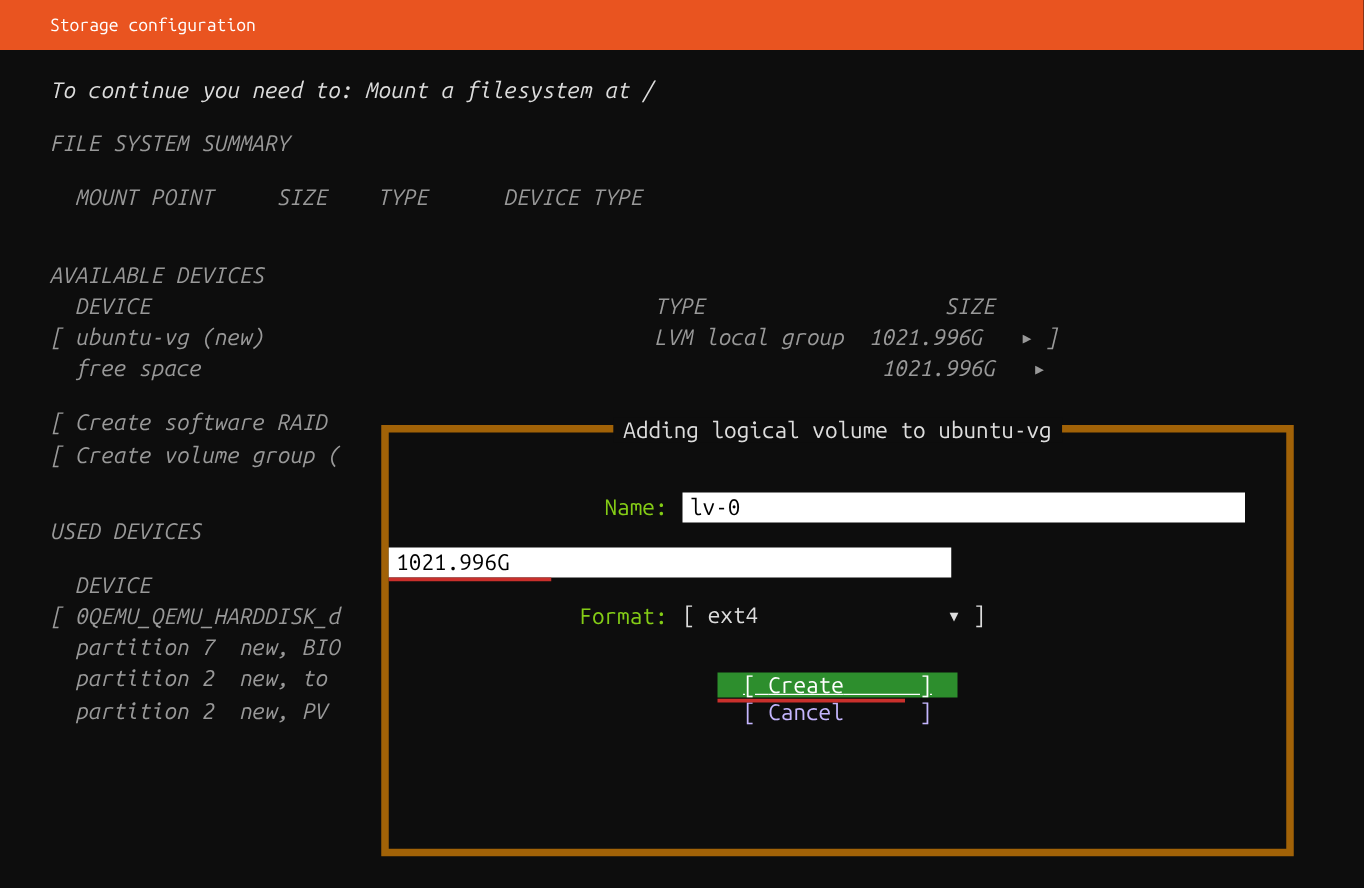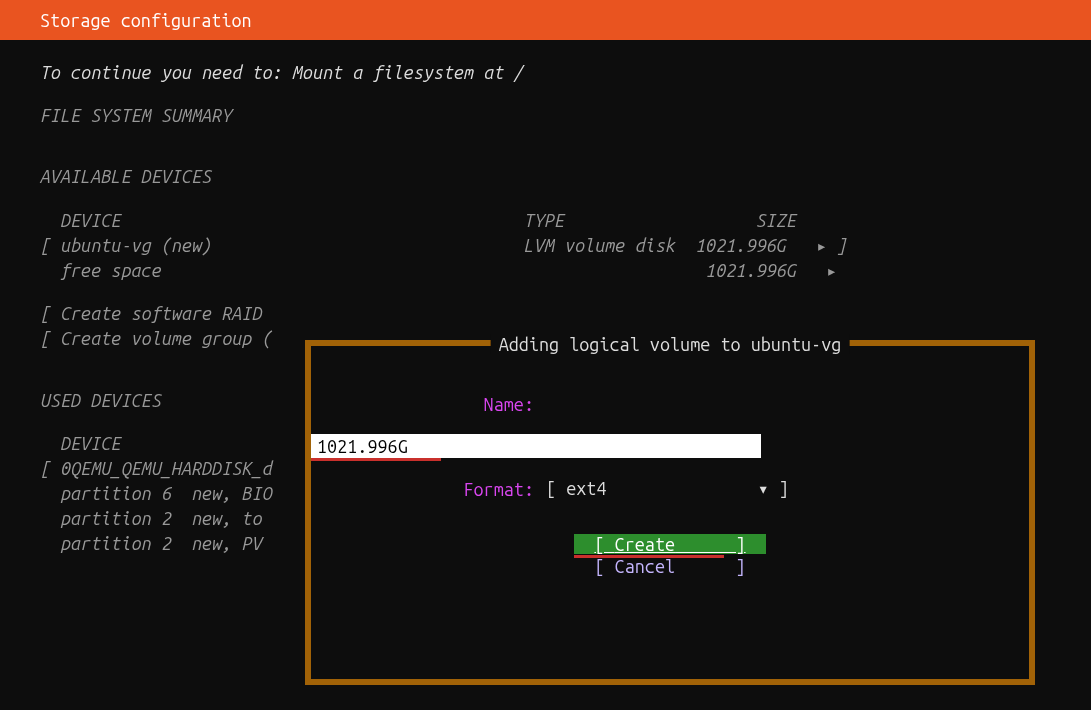--- a/index.html
+++ b/index.html
@@ -13,21 +13,21 @@
     overflow: hidden;
     position: relative;
   }
   .title-bar {
     background: #e95420;
     color: #fff;
     padding: 5px 40px;
     height: 40px;
     display: flex;
     align-items: center;
-    font-size: 18px;
+    font-size: 14px;
   }
   .content {
     padding: 20px 40px;
   }
   .white { color: #ddd; }
   .line { line-height: 1.4; white-space: pre; font-style: italic; }
   .section-header { margin-top: 18px; margin-bottom: 0; }
   .arrow { color: #999; }
   .dialog {
     position: absolute;
@@ -49,21 +49,21 @@
     white-space: nowrap;
   }
   .form-row {
     display: flex;
     align-items: center;
     margin: 20px 0;
   }
   .form-label {
     width: 235px;
     text-align: right;
-    color: #d946ef;
+    color: #84cc16;
     padding-right: 12px;
     white-space: nowrap;
   }
   .text-input {
     background: #fff;
     color: #000;
     border: none;
     font-family: inherit;
     font-size: inherit;
     padding: 2px 6px;
@@ -115,42 +115,44 @@
 <body>
 
 <div class="title-bar">
   <span>Storage configuration</span>
 </div>
 
 <div class="content">
   <div class="line white">To continue you need to: Mount a filesystem at /</div>
 
   <div class="line section-header">FILE SYSTEM SUMMARY</div>
+  <div class="line" style="margin-top:18px;">  <span>MOUNT POINT</span>     <span>SIZE</span>    <span>TYPE</span>      <span>DEVICE TYPE</span></div>
 
   <div class="line section-header" style="margin-top:36px;">AVAILABLE DEVICES</div>
-  <div class="line" style="margin-top:18px;">  <span>DEVICE</span>                                        <span>TYPE</span>                   <span>SIZE</span></div>
-  <div class="line">[ <span>ubuntu-vg (new)</span>                               <span>LVM volume disk</span>  <span>1021.996G</span>   <span class="arrow">▸</span> ]</div>
+  <div class="line" style="">  <span>DEVICE</span>                                        <span>TYPE</span>                   <span>SIZE</span></div>
+  <div class="line">[ <span>ubuntu-vg (new)</span>                               <span>LVM local group</span>  <span>1021.996G</span>   <span class="arrow">▸</span> ]</div>
   <div class="line">  <span>free space</span>                                                      <span>1021.996G</span>   <span class="arrow">▸</span></div>
 
   <div class="line" style="margin-top:18px;">[ <span>Create software RAID</span></div>
   <div class="line">[ <span>Create volume group (</span></div>
 
   <div class="line section-header" style="margin-top:36px;">USED DEVICES</div>
   <div class="line" style="margin-top:18px;">  <span>DEVICE</span></div>
   <div class="line">[ <span>0QEMU_QEMU_HARDDISK_d</span></div>
-  <div class="line">  <span>partition 6  new, BIO</span></div>
+  <div class="line">  <span>partition 7  new, BIO</span></div>
   <div class="line">  <span>partition 2  new, to</span></div>
   <div class="line">  <span>partition 2  new, PV</span></div>
 </div>
 
 <div class="dialog">
   <div class="dialog-title"> Adding logical volume to ubuntu-vg </div>
   <div class="form-body">
     <div class="form-row">
       <div class="form-label">Name:</div>
+      <input class="text-input" value="lv-0" style="">
     </div>
     <div class="form-row">
       <span class="size-input-wrap">
         <input class="text-input" value="1021.996G" style="">
         <span class="underline-red" style="width:130px;"></span>
       </span>
     </div>
     <div class="form-row">
       <div class="form-label">Format:</div>
       <div class="select-row">[ <span>ext4</span>               <span class="dropdown-arrow">▾</span> ]</div>

